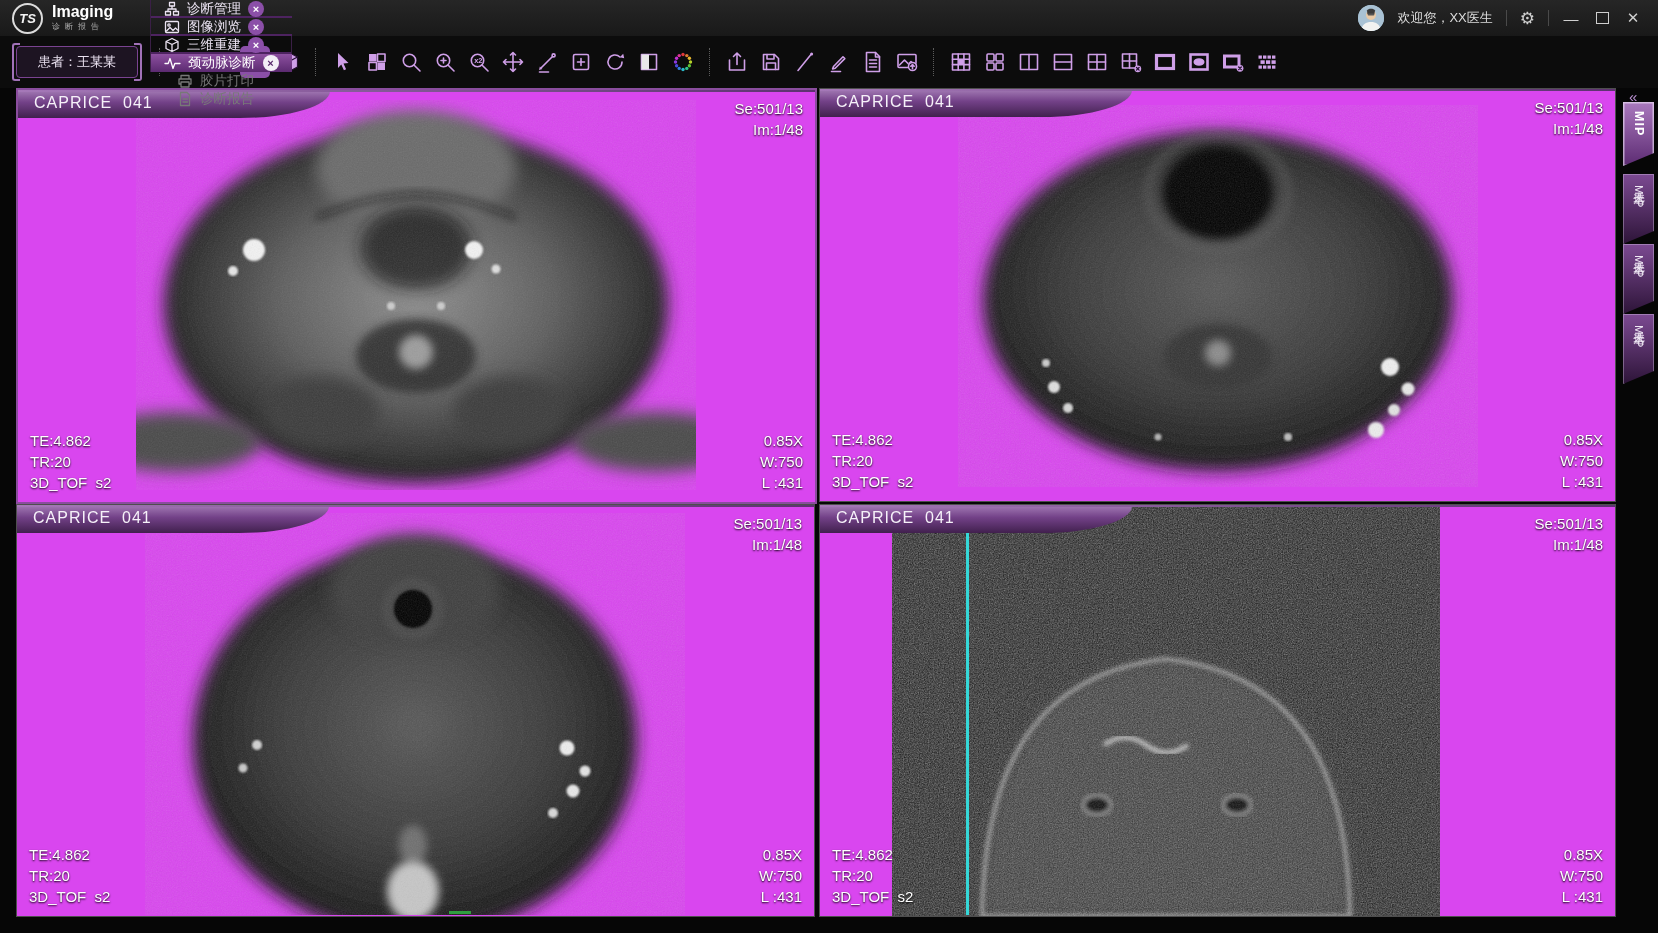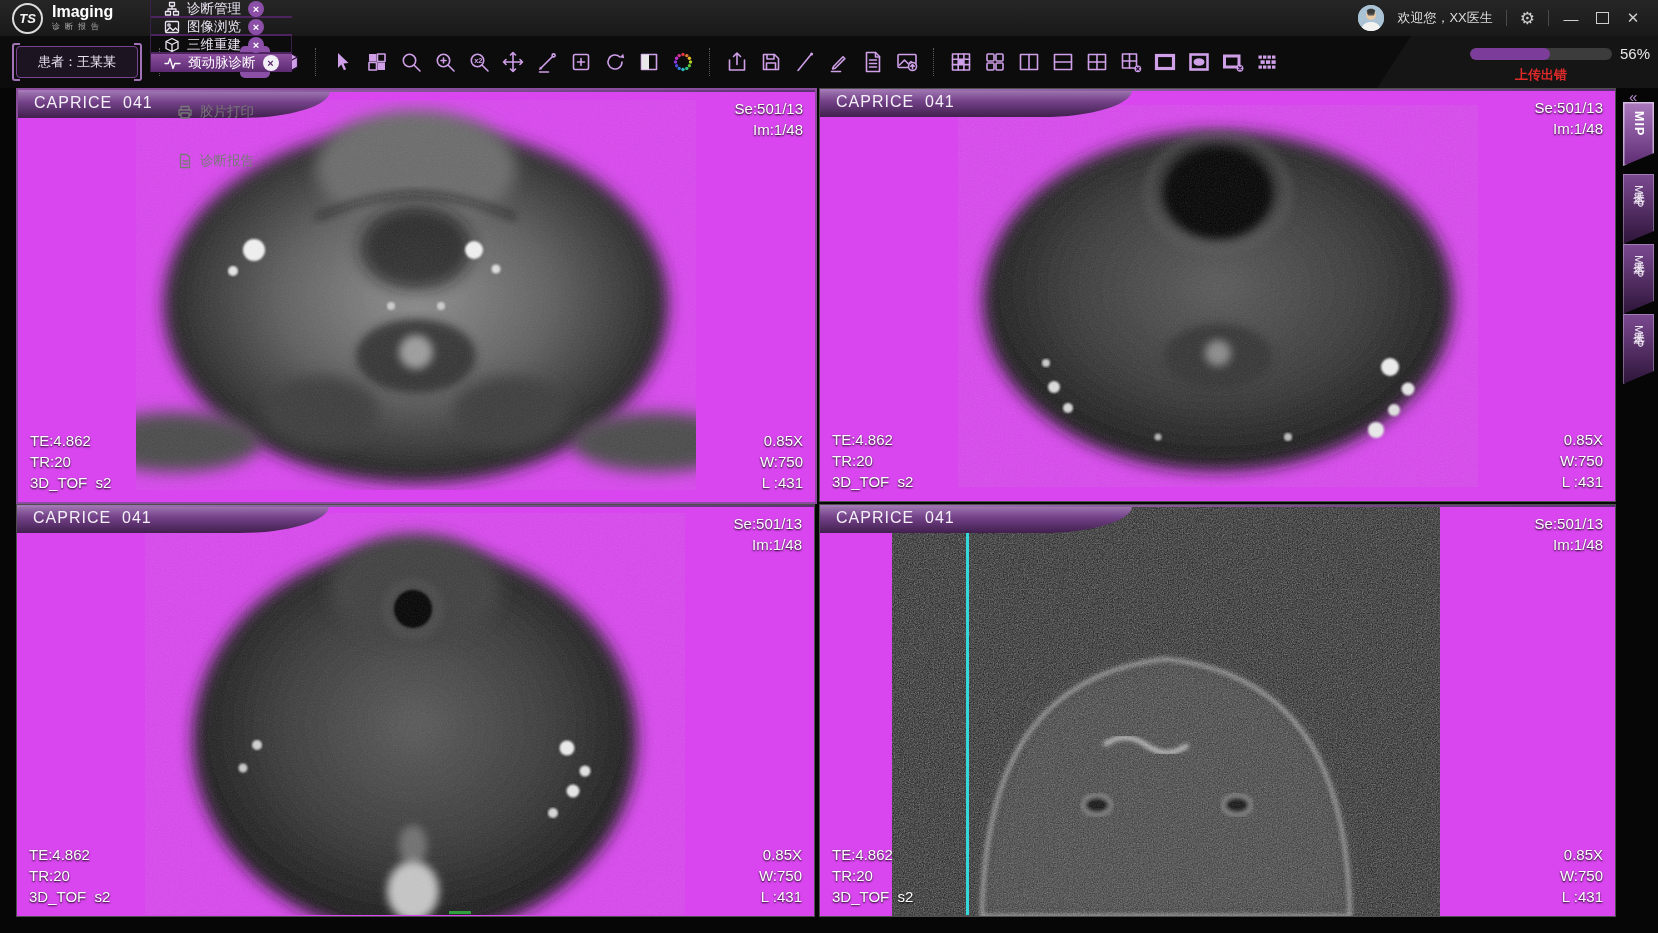--- a/index.html
+++ b/index.html
@@ -12,21 +12,21 @@
   .logo{display:flex;align-items:center;gap:9px;padding:0 10px 0 12px;min-width:128px;}
   .logo-mark{width:27px;height:27px;border:2px solid #dcdcdc;border-radius:50%;display:flex;
              align-items:center;justify-content:center;color:#f2f2f2;font-size:13px;font-style:italic;font-weight:800;}
   .logo-title{color:#fff;font-weight:700;font-size:16px;line-height:15px;}
   .logo-sub{color:#a9a9a9;font-size:8px;letter-spacing:5px;margin-top:2px;}
   .tabs{display:flex;align-items:stretch;flex-direction:column;}
   .tab{display:flex;align-items:center;gap:7px;padding:0 13px;font-size:13.5px;color:#ebe3f2;cursor:default;
        border-left:1px solid #3a1f46;box-shadow:inset 0 -2px 0 #4d2360;}
   .tab:nth-child(3){border-right:1px solid #3a1f46;}
   .tab.active{background:linear-gradient(180deg,#8d50a0,#5b2a70);box-shadow:none;color:#fff;}
-  .tab.disabled{color:#787878;box-shadow:none;border:none;margin-left:14px;margin-top:31px;}
+  .tab.disabled{color:#787878;box-shadow:none;border:none;margin-left:14px;}
   .tab .ticon{display:flex;}
   .tab svg{stroke:currentColor;fill:none;stroke-width:1.3;stroke-linecap:round;stroke-linejoin:round;}
   .tclose{width:16px;height:16px;border-radius:50%;background:#8b4fa8;color:#fff;font-size:11px;
           line-height:16px;text-align:center;font-weight:700;}
   .tab.active .tclose{background:#f3eff6;color:#55276a;}
   .tb-right{margin-left:auto;display:flex;align-items:center;gap:13px;padding-right:16px;}
   .avatar{width:26px;height:26px;border-radius:50%;overflow:hidden;background:#9fb9cc;flex:none;}
   .welcome{color:#dcdcdc;font-size:13px;}
   .vsep{width:1px;height:16px;background:#4a4a4a;}
   .gear{color:#cfcfcf;font-size:17px;line-height:17px;}
@@ -463,27 +463,20 @@
               <rect x="16.5" y="10.3" width="4.2" height="3.6"></rect>
               <rect x="3.5" y="15.5" width="3.4" height="3.2"></rect>
               <rect x="8" y="15.5" width="3.4" height="3.2"></rect>
               <rect x="12.5" y="15.5" width="3.4" height="3.2"></rect>
               <rect x="17" y="15.5" width="3.4" height="3.2"></rect>
             </g>
           </svg>
         </span>
     </div>
 
-    <div class="upload-area">
-      <div class="ubar">
-        <div class="ufill" style="width: 56%;"></div>
-      </div>
-      <div class="upct">56%</div>
-      <div class="uerr">上传出错</div>
-    </div>
   </div>
 
   <div class="viewport">
 
     <section class="panel p1 selected">
       <svg class="mri" style="left:118px;top:10px" width="560" height="390" viewBox="0 0 560 390">
         <ellipse cx="280" cy="205" rx="252" ry="178" fill="url(#gBright)" filter="url(#b8)"></ellipse>
         <ellipse cx="280" cy="68" rx="100" ry="58" fill="#6a6a6a" filter="url(#b8)"></ellipse>
         <ellipse cx="40" cy="342" rx="85" ry="30" fill="#4a4a4a" filter="url(#b8)"></ellipse>
         <ellipse cx="520" cy="342" rx="85" ry="30" fill="#4a4a4a" filter="url(#b8)"></ellipse>

